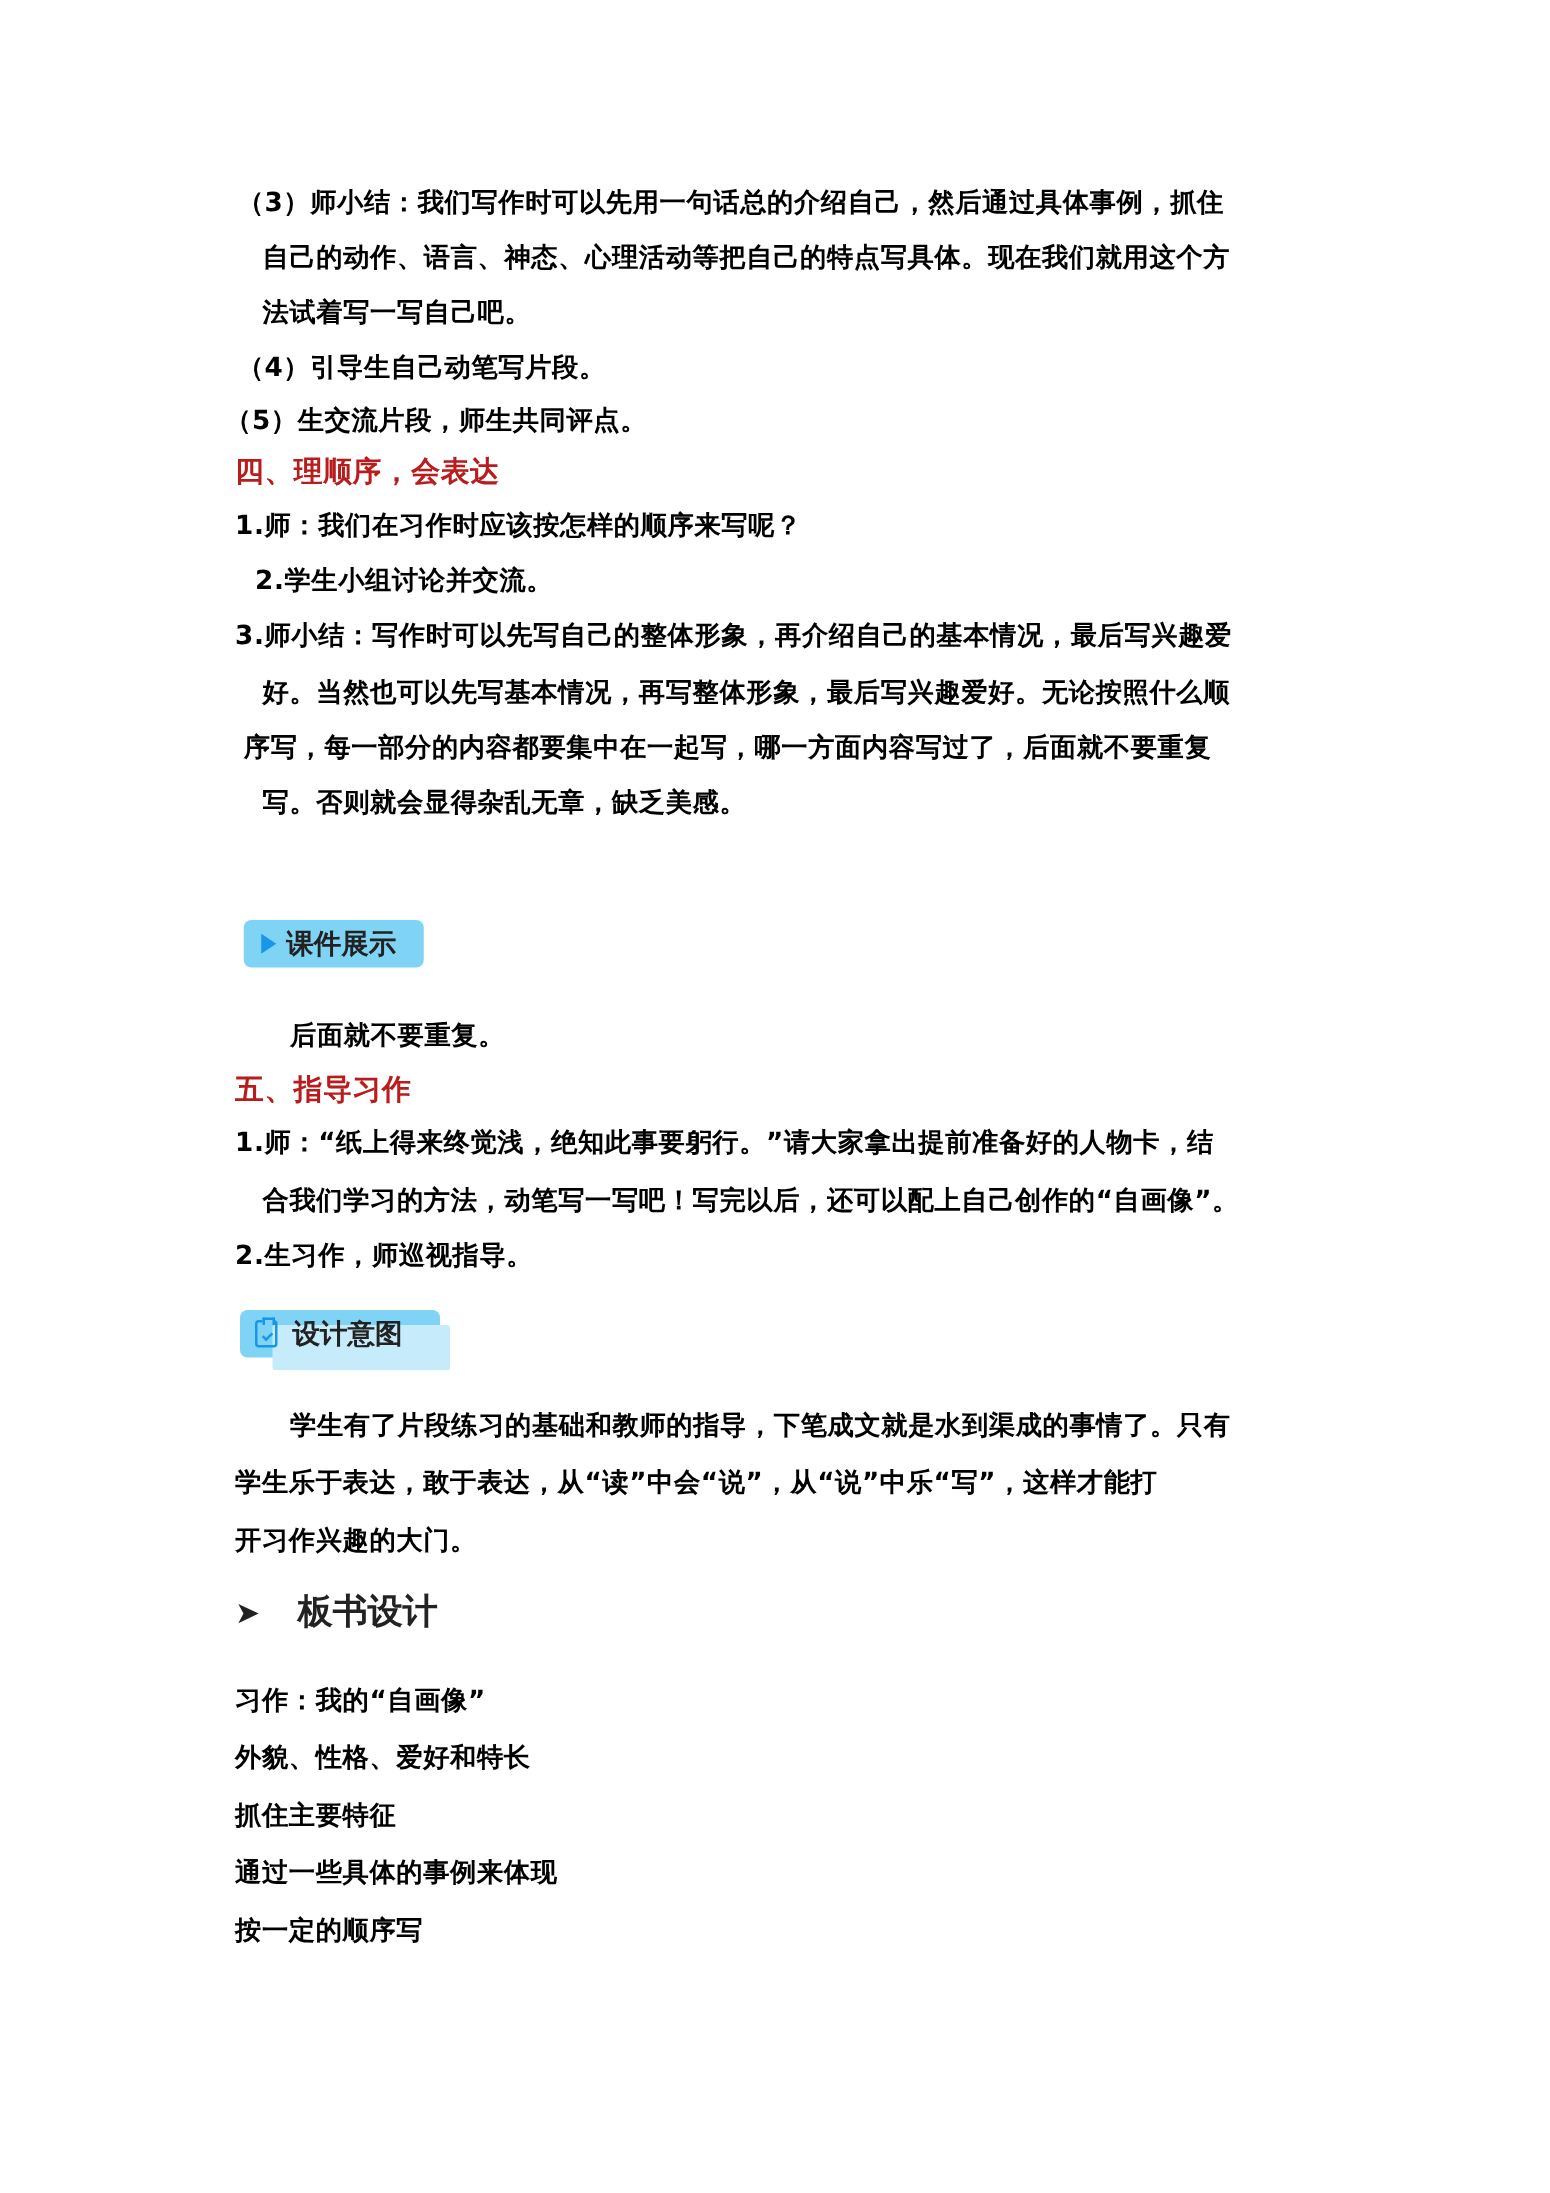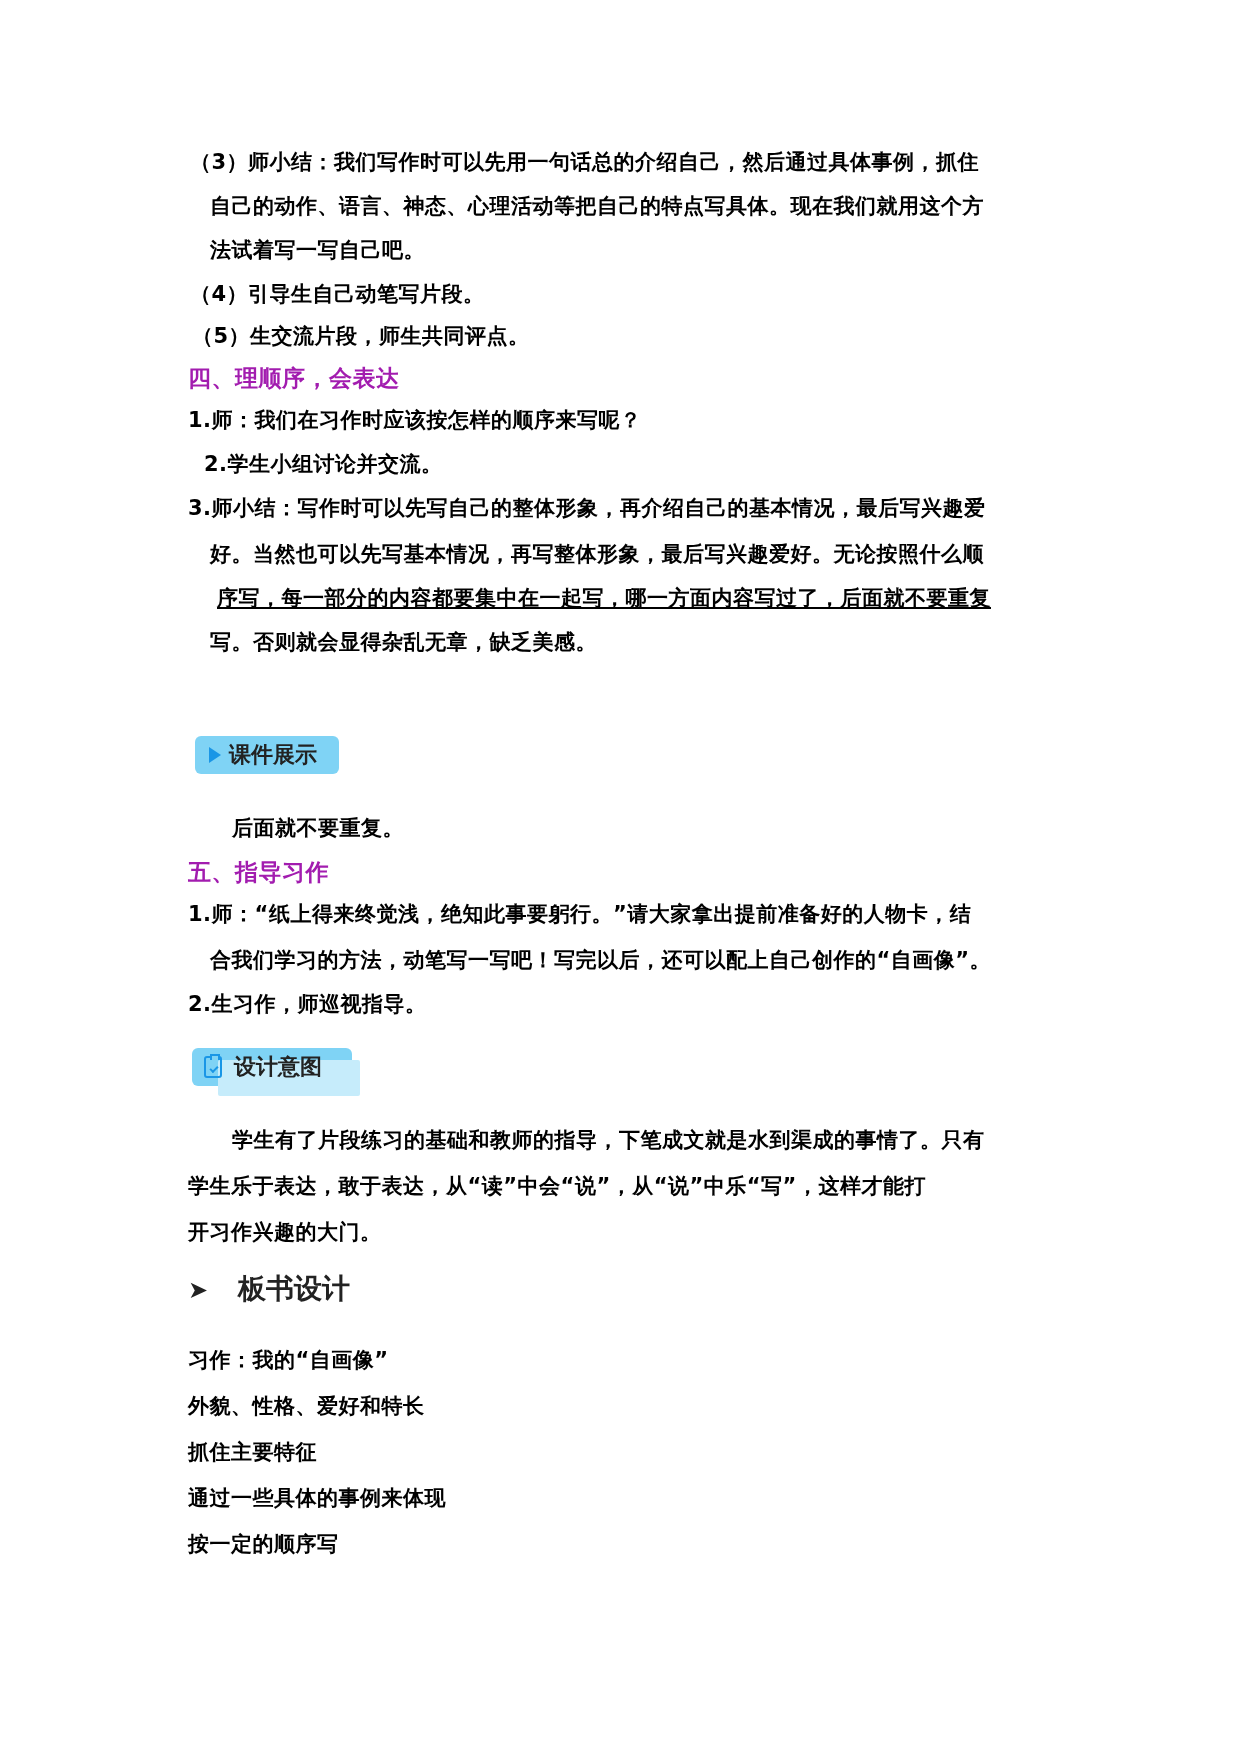--- a/index.html
+++ b/index.html
@@ -1,45 +1,45 @@
 <!DOCTYPE html>
 <html><head>
 <meta charset="utf-8">
 <style>
   html, body { margin: 0; padding: 0; background: #ffffff; }
   body { width: 1240px; height: 1754px; position: relative; overflow: hidden;
          font-family: "DejaVu Sans", "Liberation Sans", sans-serif; color: #000; }
   .ln { position: absolute; font-size: 21px; font-weight: bold; line-height: 28px; white-space: nowrap; letter-spacing: 0.5px; }
-  .blue { color: #a21caf; font-size: 23px; }
+  .blue { color: #b91c1c; font-size: 23px; }
   .badge { position: absolute; height: 38px; border-radius: 6px; background: #7fd3f5;
            display: flex; align-items: center; font-weight: bold; font-size: 22px; color: #222; }
   .badge .shadow { position: absolute; left: 26px; top: 12px; right: -8px; bottom: -10px; background: #c6ecfb; z-index: -1; border-radius: 2px; }
   .tri { width: 0; height: 0; border-top: 8px solid transparent; border-bottom: 8px solid transparent; border-left: 12px solid #1a96e6; margin: 0 8px 0 14px; }
   .clip { width: 18px; height: 22px; border: 2px solid #1a96e6; border-radius: 3px; margin: 0 12px 0 12px; position: relative; box-sizing: border-box; }
   .clip::before { content: ""; position: absolute; left: 4px; top: -4px; width: 6px; height: 4px; border: 2px solid #1a96e6; border-bottom: none; background: #7fd3f5; }
   .clip::after { content: ""; position: absolute; left: 4px; top: 8px; width: 6px; height: 3px; border-left: 2px solid #1a96e6; border-bottom: 2px solid #1a96e6; transform: rotate(-45deg); }
   .h2 { position: absolute; font-size: 28px; font-weight: bold; color: #222; white-space: nowrap; }
   .chev { display: inline-block; font-size: 24px; margin-right: 30px; }
 </style>
 </head>
 <body>
 
 <div>
   <div class="ln" style="left:190px;top:148px;">（3）师小结：我们写作时可以先用一句话总的介绍自己，然后通过具体事例，抓住</div>
   <div class="ln" style="left:210px;top:192px;">自己的动作、语言、神态、心理活动等把自己的特点写具体。现在我们就用这个方</div>
   <div class="ln" style="left:210px;top:236px;">法试着写一写自己吧。</div>
   <div class="ln" style="left:190px;top:280px;">（4）引导生自己动笔写片段。</div>
-  <div class="ln" style="left:192px;top:322px;text-align:right;">（5）生交流片段，师生共同评点。</div>
+  <div class="ln" style="left:180px;top:322px;text-align:right;">（5）生交流片段，师生共同评点。</div>
 
   <div class="ln blue" style="left:188px;top:364px;">四、理顺序，会表达</div>
   <div class="ln" style="left:188px;top:406px;">1.师：我们在习作时应该按怎样的顺序来写呢？</div>
   <div class="ln" style="left:188px;top:450px;margin-left:16px;">2.学生小组讨论并交流。</div>
   <div class="ln" style="left:188px;top:494px;">3.师小结：写作时可以先写自己的整体形象，再介绍自己的基本情况，最后写兴趣爱</div>
   <div class="ln" style="left:210px;top:540px;">好。当然也可以先写基本情况，再写整体形象，最后写兴趣爱好。无论按照什么顺</div>
-  <div class="ln" style="left:217px;top:584px;text-decoration:underline;">序写，每一部分的内容都要集中在一起写，哪一方面内容写过了，后面就不要重复</div>
+  <div class="ln" style="left:195px;top:584px;">序写，每一部分的内容都要集中在一起写，哪一方面内容写过了，后面就不要重复</div>
   <div class="ln" style="left:210px;top:628px;">写。否则就会显得杂乱无章，缺乏美感。</div>
 
   <div class="badge" style="left:195px;top:736px;width:144px;">
     <span class="tri"></span>
     <span>课件展示</span>
   </div>
   <div class="ln" style="left:232px;top:814px;">后面就不要重复。</div>
 
   <div class="ln blue" style="left:188px;top:858px;">五、指导习作</div>
   <div class="ln" style="left:188px;top:900px;">1.师：“纸上得来终觉浅，绝知此事要躬行。”请大家拿出提前准备好的人物卡，结</div>

